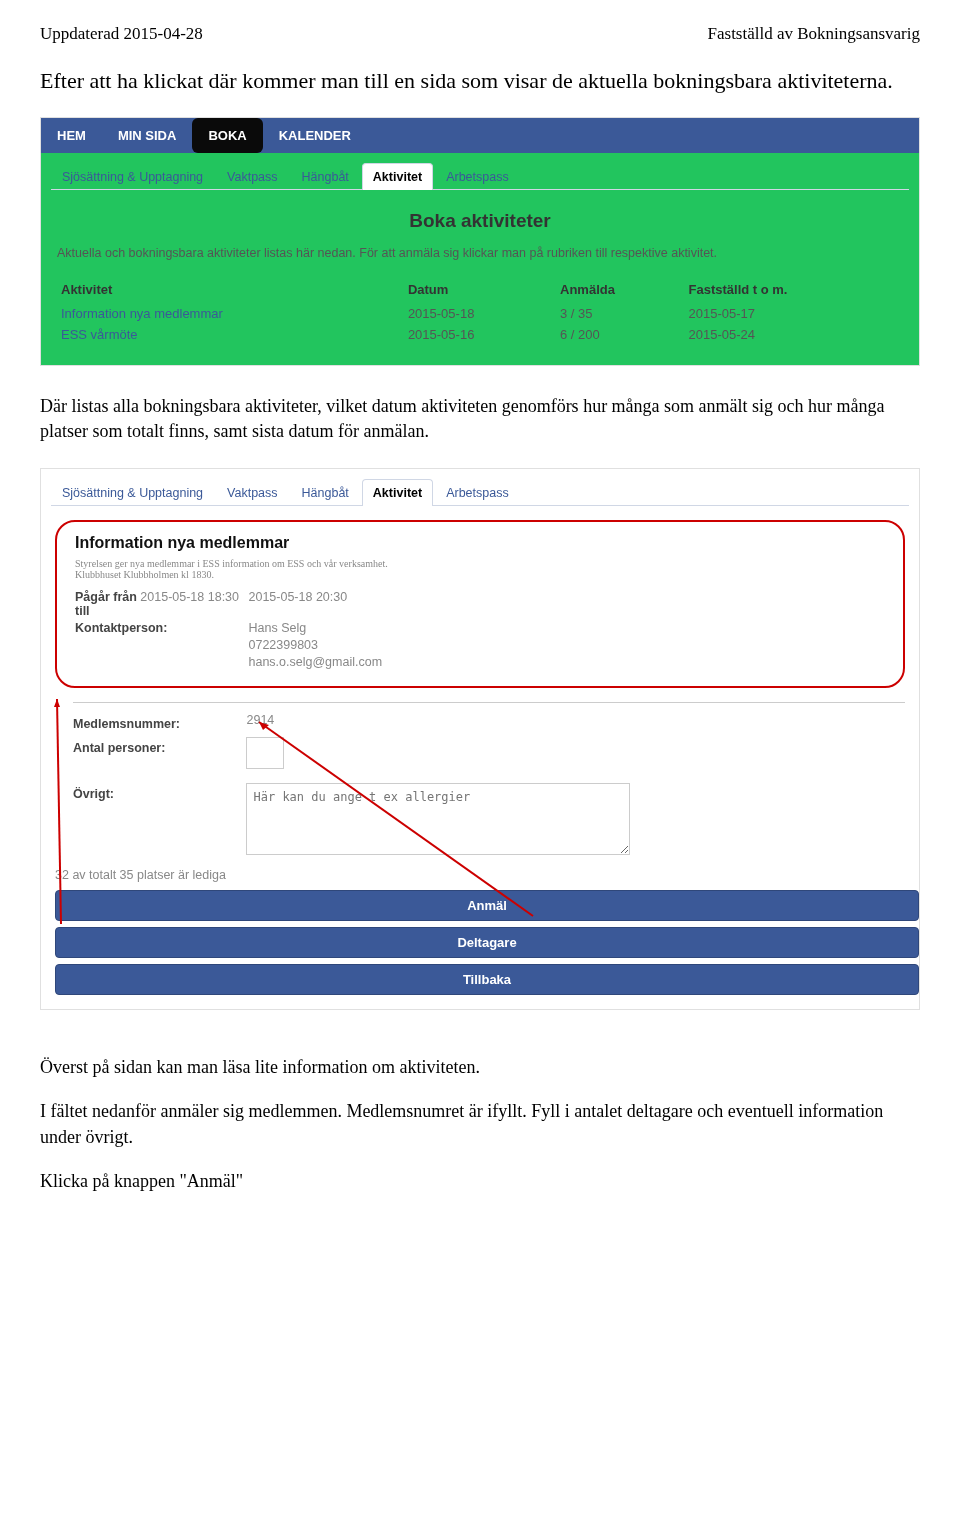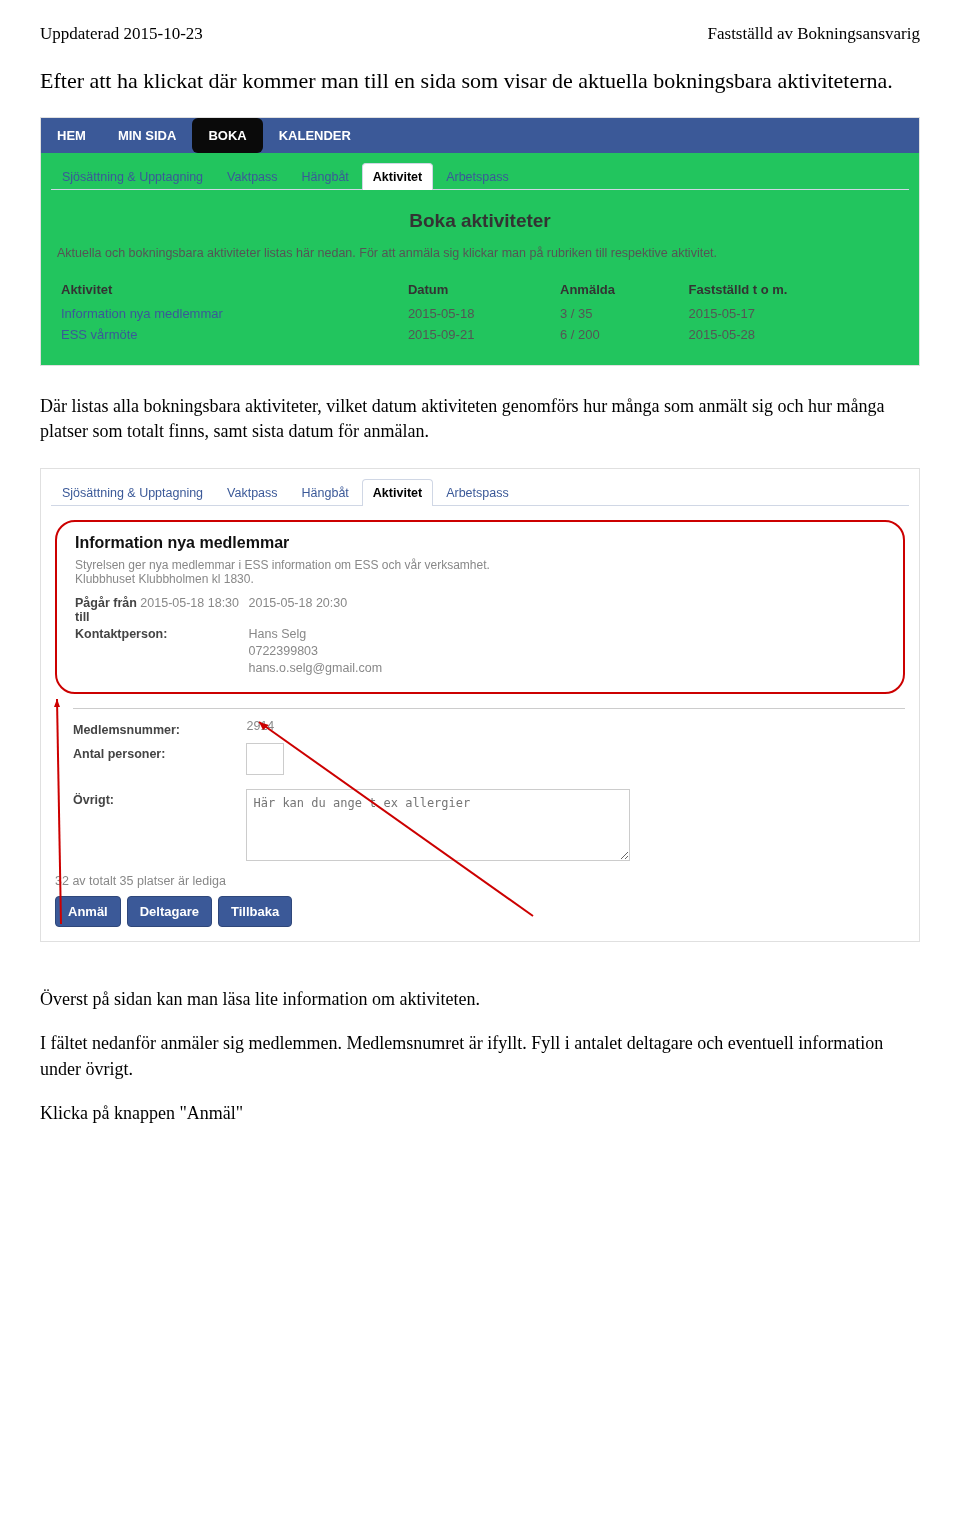--- a/index.html
+++ b/index.html
@@ -129,23 +129,24 @@
     padding: 12px 18px 14px 18px;
     position: relative;
   }
   .info-title {
     font-size: 16px;
     font-weight: bold;
     color: #111;
     margin-bottom: 6px;
   }
   .info-desc {
-    font-size: 12px;
+    font-size: 10px;
     color: #888;
     margin: 0 0 10px 0;
+    font-family: Liberation Serif, serif;
   }
   .kv-row {
     font-size: 12.5px;
     margin: 3px 0;
   }
   .kv-row .k {
     font-weight: bold;
     color: #444;
     display: inline-block;
     width: 170px;
@@ -196,20 +197,21 @@
   }
   .seats {
     color: #888;
     font-size: 12.5px;
     margin: 10px 0 8px 14px;
   }
   .btn-row {
     display: flex;
     gap: 6px;
     margin-left: 14px;
+    flex-direction: column;
   }
   .btn {
     background: #3b5998;
     color: #fff;
     border: 1px solid #2f477a;
     border-radius: 4px;
     padding: 7px 12px;
     font-size: 13px;
     font-weight: bold;
   }
@@ -225,21 +227,21 @@
     font-size: 18px;
     line-height: 1.45;
   }
 </style>
 </head>
 <body>
 
 <div class="page">
 
   <div class="doc-header">
-    <span>Uppdaterad 2015-10-23</span>
+    <span>Uppdaterad 2015-04-28</span>
     <span>Fastställd av Bokningsansvarig</span>
   </div>
 
   <div class="intro-text">Efter att ha klickat där kommer man till en sida som visar de aktuella bokningsbara aktiviteterna.</div>
 
   <div class="panel">
     <div class="main-nav">
       <div class="main-nav-item">HEM</div>
       <div class="main-nav-item">MIN SIDA</div>
       <div class="main-nav-item active">BOKA</div>
@@ -269,23 +271,23 @@
         </thead>
         <tbody>
           <tr>
             <td class="link">Information nya medlemmar</td>
             <td>2015-05-18</td>
             <td>3 / 35</td>
             <td>2015-05-17</td>
           </tr>
           <tr>
             <td class="link">ESS vårmöte</td>
-            <td>2015-09-21</td>
+            <td>2015-05-16</td>
             <td>6 / 200</td>
-            <td>2015-05-28</td>
+            <td>2015-05-24</td>
           </tr>
         </tbody>
       </table>
     </div>
   </div>
 
   <div class="mid-text">Där listas alla bokningsbara aktiviteter, vilket datum aktiviteten genomförs hur många som anmält sig och hur många platser som totalt finns, samt sista datum för anmälan.</div>
 
   <div class="panel2">
 

